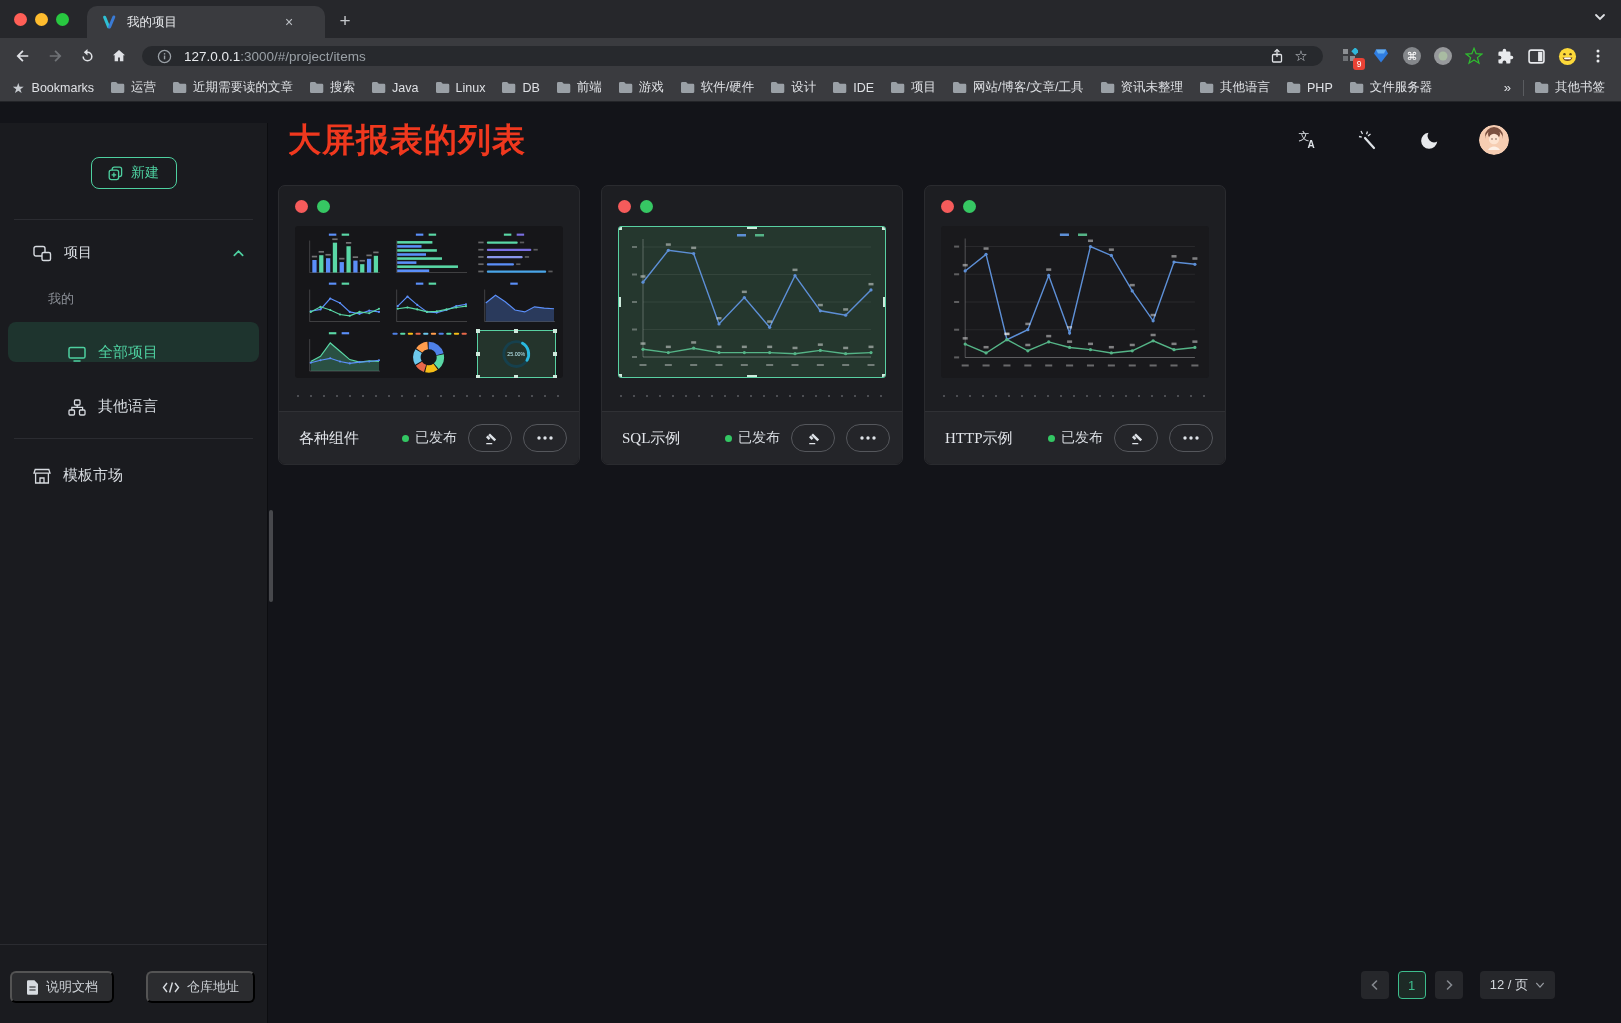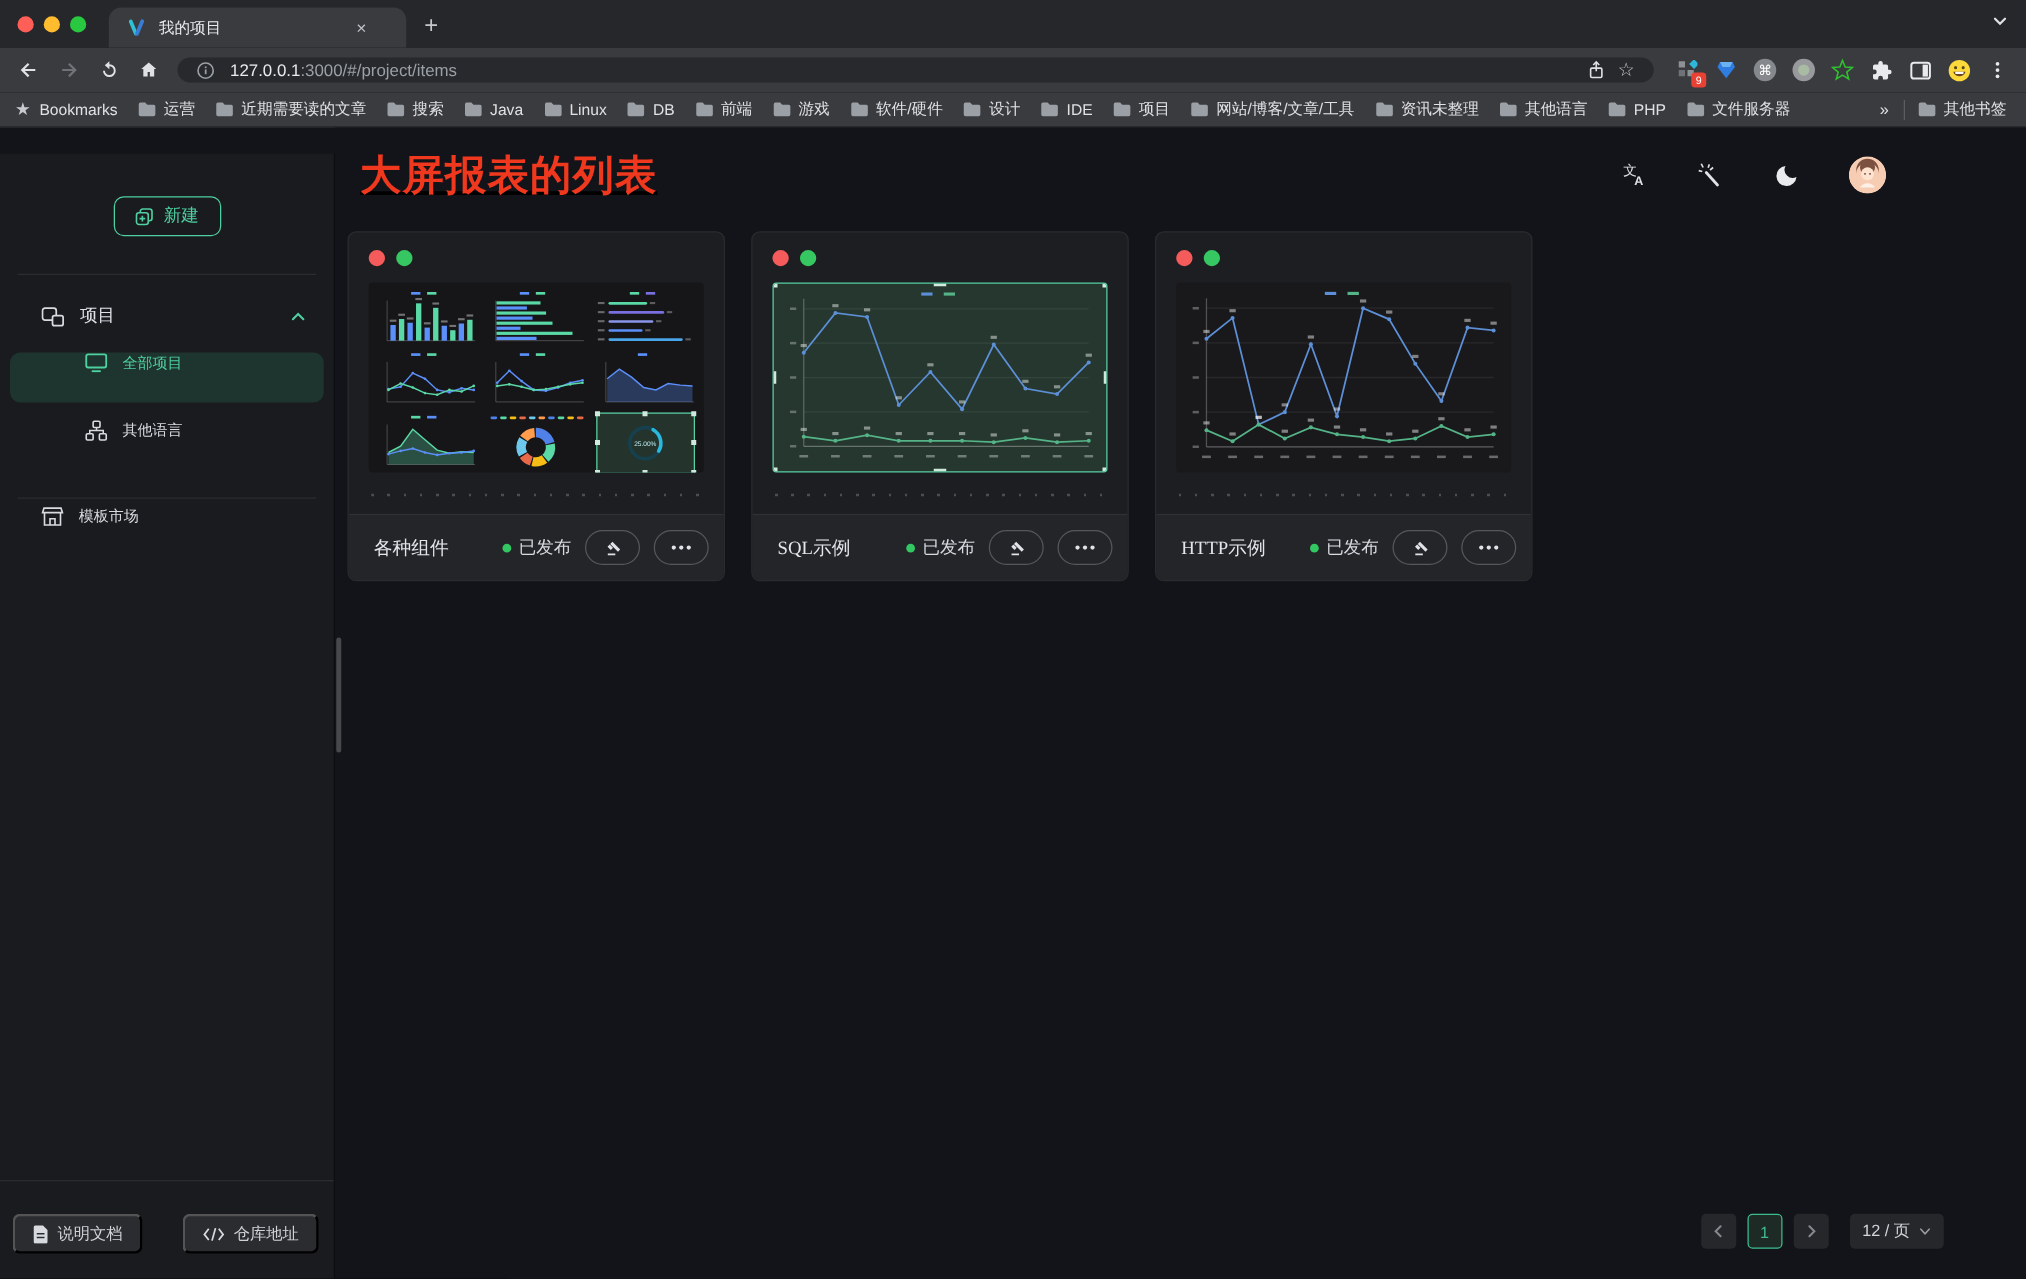--- a/index.html
+++ b/index.html
@@ -45,29 +45,29 @@
   .app { display:flex; height:921px; }
   .sidebar { position:relative; width:268px; background:#1a1b1f; border-right:1px solid #0c0d10; flex:none;margin-top:21px; }
   .main { position:relative; flex:1; background:#131419; }
 
   .new-btn { display:flex; align-items:center; justify-content:center; gap:8px; width:86px; height:32px;
     margin:34px auto 0; border:1px solid #4ed0a0; border-radius:8px; color:#4ed0a0; font-size:14px; background:transparent; }
   .sb-divider { height:1px; background:#2b2c31; margin:30px 14px 0; }
   .sb-section { display:flex; align-items:center; height:30px; margin-top:18px; padding:0 22px 0 33px; color:#dde1e6; font-size:14px; }
   .sb-section .lbl { margin-left:12px; flex:1; }
   .sb-group { color:#8b8f96; font-size:13px; padding:22px 0 0 48px; }
-  .sb-item { display:flex; align-items:flex-start; height:40px; margin:14px 8px 0; border-radius:8px;
-    padding-left:60px; color:#d7dbe0; font-size:12px; gap:12px; }
+  .sb-item { display:flex; align-items:flex-end; height:40px; margin:14px 8px 0; border-radius:8px;
+    padding-left:60px; color:#d7dbe0; font-size:15px; gap:12px; }
   .sb-item.selected { background:#1e342e; color:#4ed0a0; }
   .sb-item.root { padding-left:25px; margin-top:6px; }
   .sb-footer { position:absolute; left:0; right:0; bottom:0; border-top:1px solid #2b2c31; padding:26px 10px 20px; display:flex; gap:32px; }
   .sb-btn { display:flex; align-items:center; gap:7px; height:32px; padding:0 14px; background:#2b2c2f;
     border-radius:6px; color:#cfd3d8; font-size:13px; }
 
-  .main-header { display:flex; align-items:center; height:64px; padding:12px 112px 0 20px;text-decoration:underline; }
+  .main-header { display:flex; align-items:center; height:64px; padding:12px 112px 0 20px; }
   .page-title { color:#f0381e; font-size:33px; letter-spacing:1px; }
   .header-icons { margin-left:auto; display:flex; align-items:center; gap:39px; }
   .hicon { width:22px; height:22px; display:flex; align-items:center; justify-content:center; }
   .avatar { width:30px; height:30px; border-radius:50%; overflow:hidden; }
 
   .cards { display:flex; gap:21px; padding:19px 0 0 10px; }
   .card { width:302px; height:280px; background:#1d1e22; border:1px solid #2a2b2f; border-radius:7px; position:relative; }
   .card-dots { display:flex; gap:9px; padding:14px 0 0 16px; }
   .cdot { width:13px; height:13px; border-radius:50%; }
   .cdot.red{background:#f55b5b}.cdot.green{background:#36c763}
@@ -382,20 +382,21 @@
         <svg width="19" height="17" viewBox="0 0 19 17">
           <rect x="1" y="1.5" width="11" height="9.5" rx="2" fill="none" stroke="#d7dbe0" stroke-width="1.4"></rect>
           <rect x="9" y="7.5" width="8.5" height="8" rx="1.6" fill="#1a1b1f" stroke="#d7dbe0" stroke-width="1.4"></rect>
         </svg>
         <span class="lbl">项目</span>
         <svg width="13" height="13" viewBox="0 0 14 14">
             <polyline points="2.5,9 7,4.5 11.5,9" fill="none" stroke="#4ed0a0" stroke-width="1.8" stroke-linecap="round"></polyline>
           </svg>
       </div>
 
+      <div class="sb-group">我的</div>
 
       <div class="sb-item selected">
         <svg width="18" height="16" viewBox="0 0 18 16">
           <rect x="1" y="1.5" width="16" height="10.5" rx="1.6" fill="none" stroke="#4ed0a0" stroke-width="1.5"></rect>
           <line x1="6" y1="15" x2="12" y2="15" stroke="#4ed0a0" stroke-width="1.5" stroke-linecap="round"></line>
         </svg>
         <span>全部项目</span>
       </div>
 
       <div class="sb-item">

